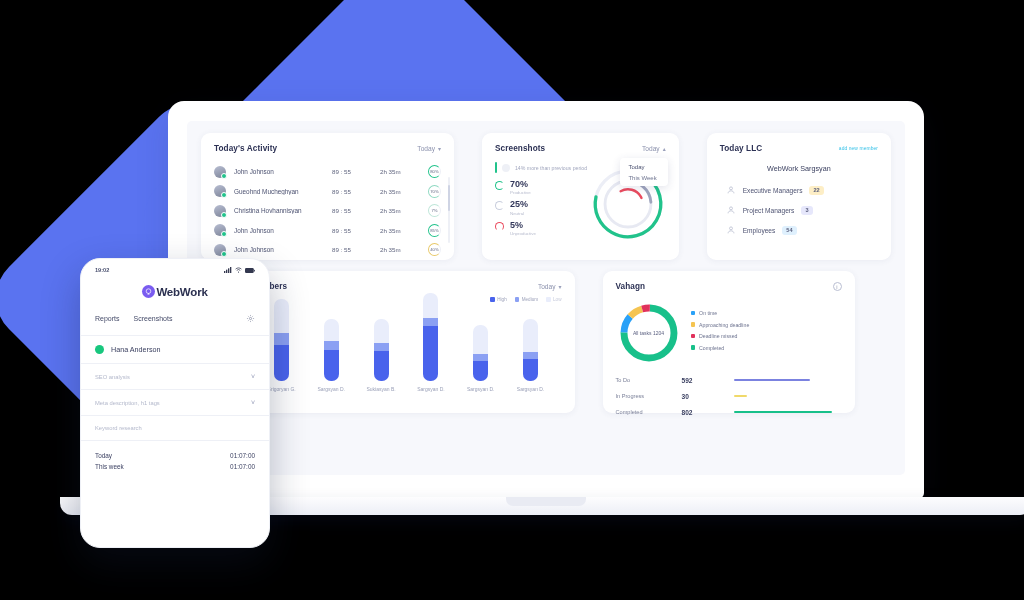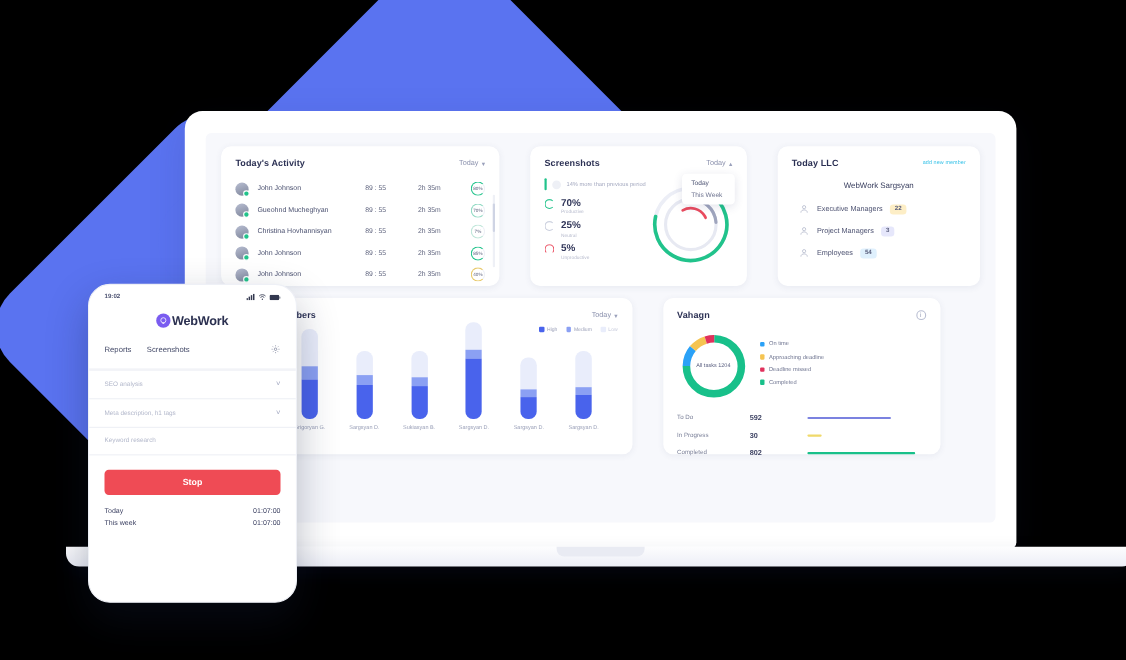--- a/index.html
+++ b/index.html
@@ -561,41 +561,44 @@
       <div class="ph-gear">
         <svg width="9" height="9" viewBox="0 0 24 24" fill="none" stroke="#7b8099" stroke-width="1.8">
           <circle cx="12" cy="12" r="3"></circle>
           <path d="M12 2.5v2.4M12 19.1v2.4M2.5 12h2.4M19.1 12h2.4M5.2 5.2l1.7 1.7M17.1 17.1l1.7 1.7M18.8 5.2l-1.7 1.7M6.9 17.1l-1.7 1.7"></path>
         </svg>
       </div>
     </div>
 
     <div class="ph-div"></div>
 
+    <div class="ph-user">
+      <div class="ph-dot"></div>
+      <div class="ph-uname">Hana Anderson</div>
+    </div>
 
     <div class="ph-div"></div>
 
     <div class="ph-field">
       <div class="ph-ftext">SEO analysis</div>
       <div class="ph-chev">˅</div>
     </div>
     <div class="ph-div"></div>
 
     <div class="ph-field">
       <div class="ph-ftext">Meta description, h1 tags</div>
       <div class="ph-chev">˅</div>
     </div>
     <div class="ph-div"></div>
 
     <div class="ph-field">
       <div class="ph-ftext">Keyword research</div>
     </div>
     <div class="ph-div"></div>
 
-    <div class="ph-stop">Stop</div>
 
     <div class="ph-tot">
       <div class="ph-tot-row">
         <span>Today</span>
         <span>01:07:00</span>
       </div>
       <div class="ph-tot-row">
         <span>This week</span>
         <span>01:07:00</span>
       </div>

